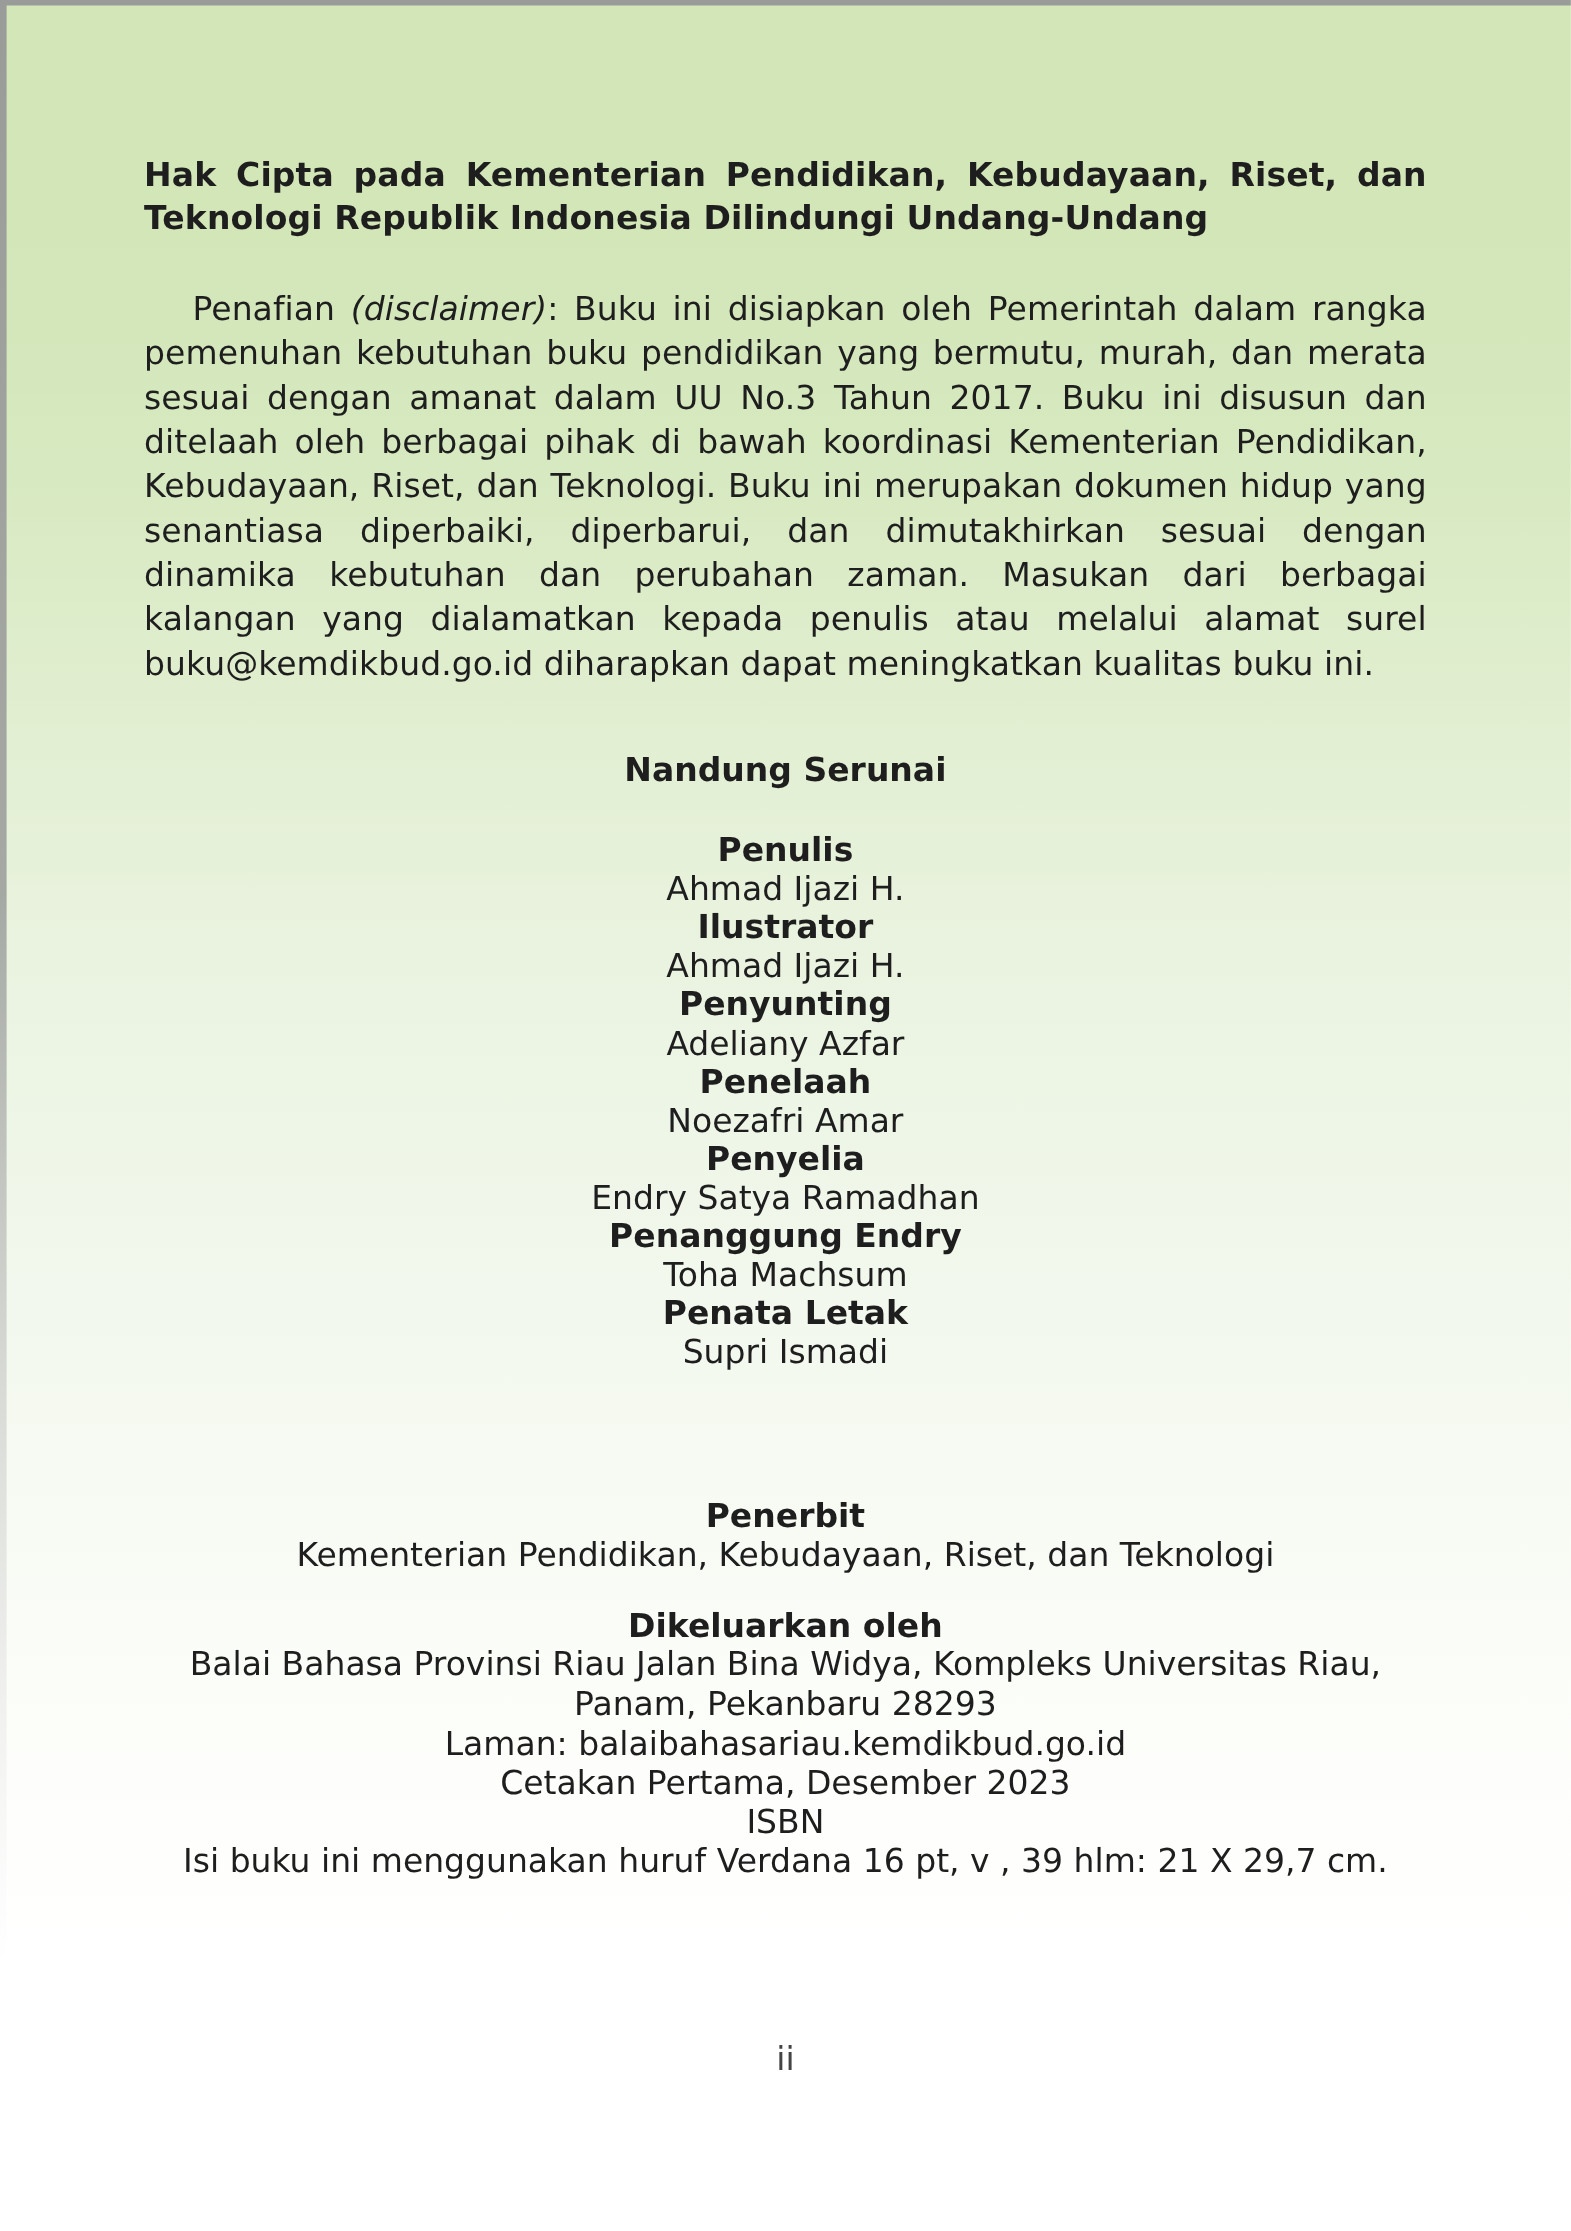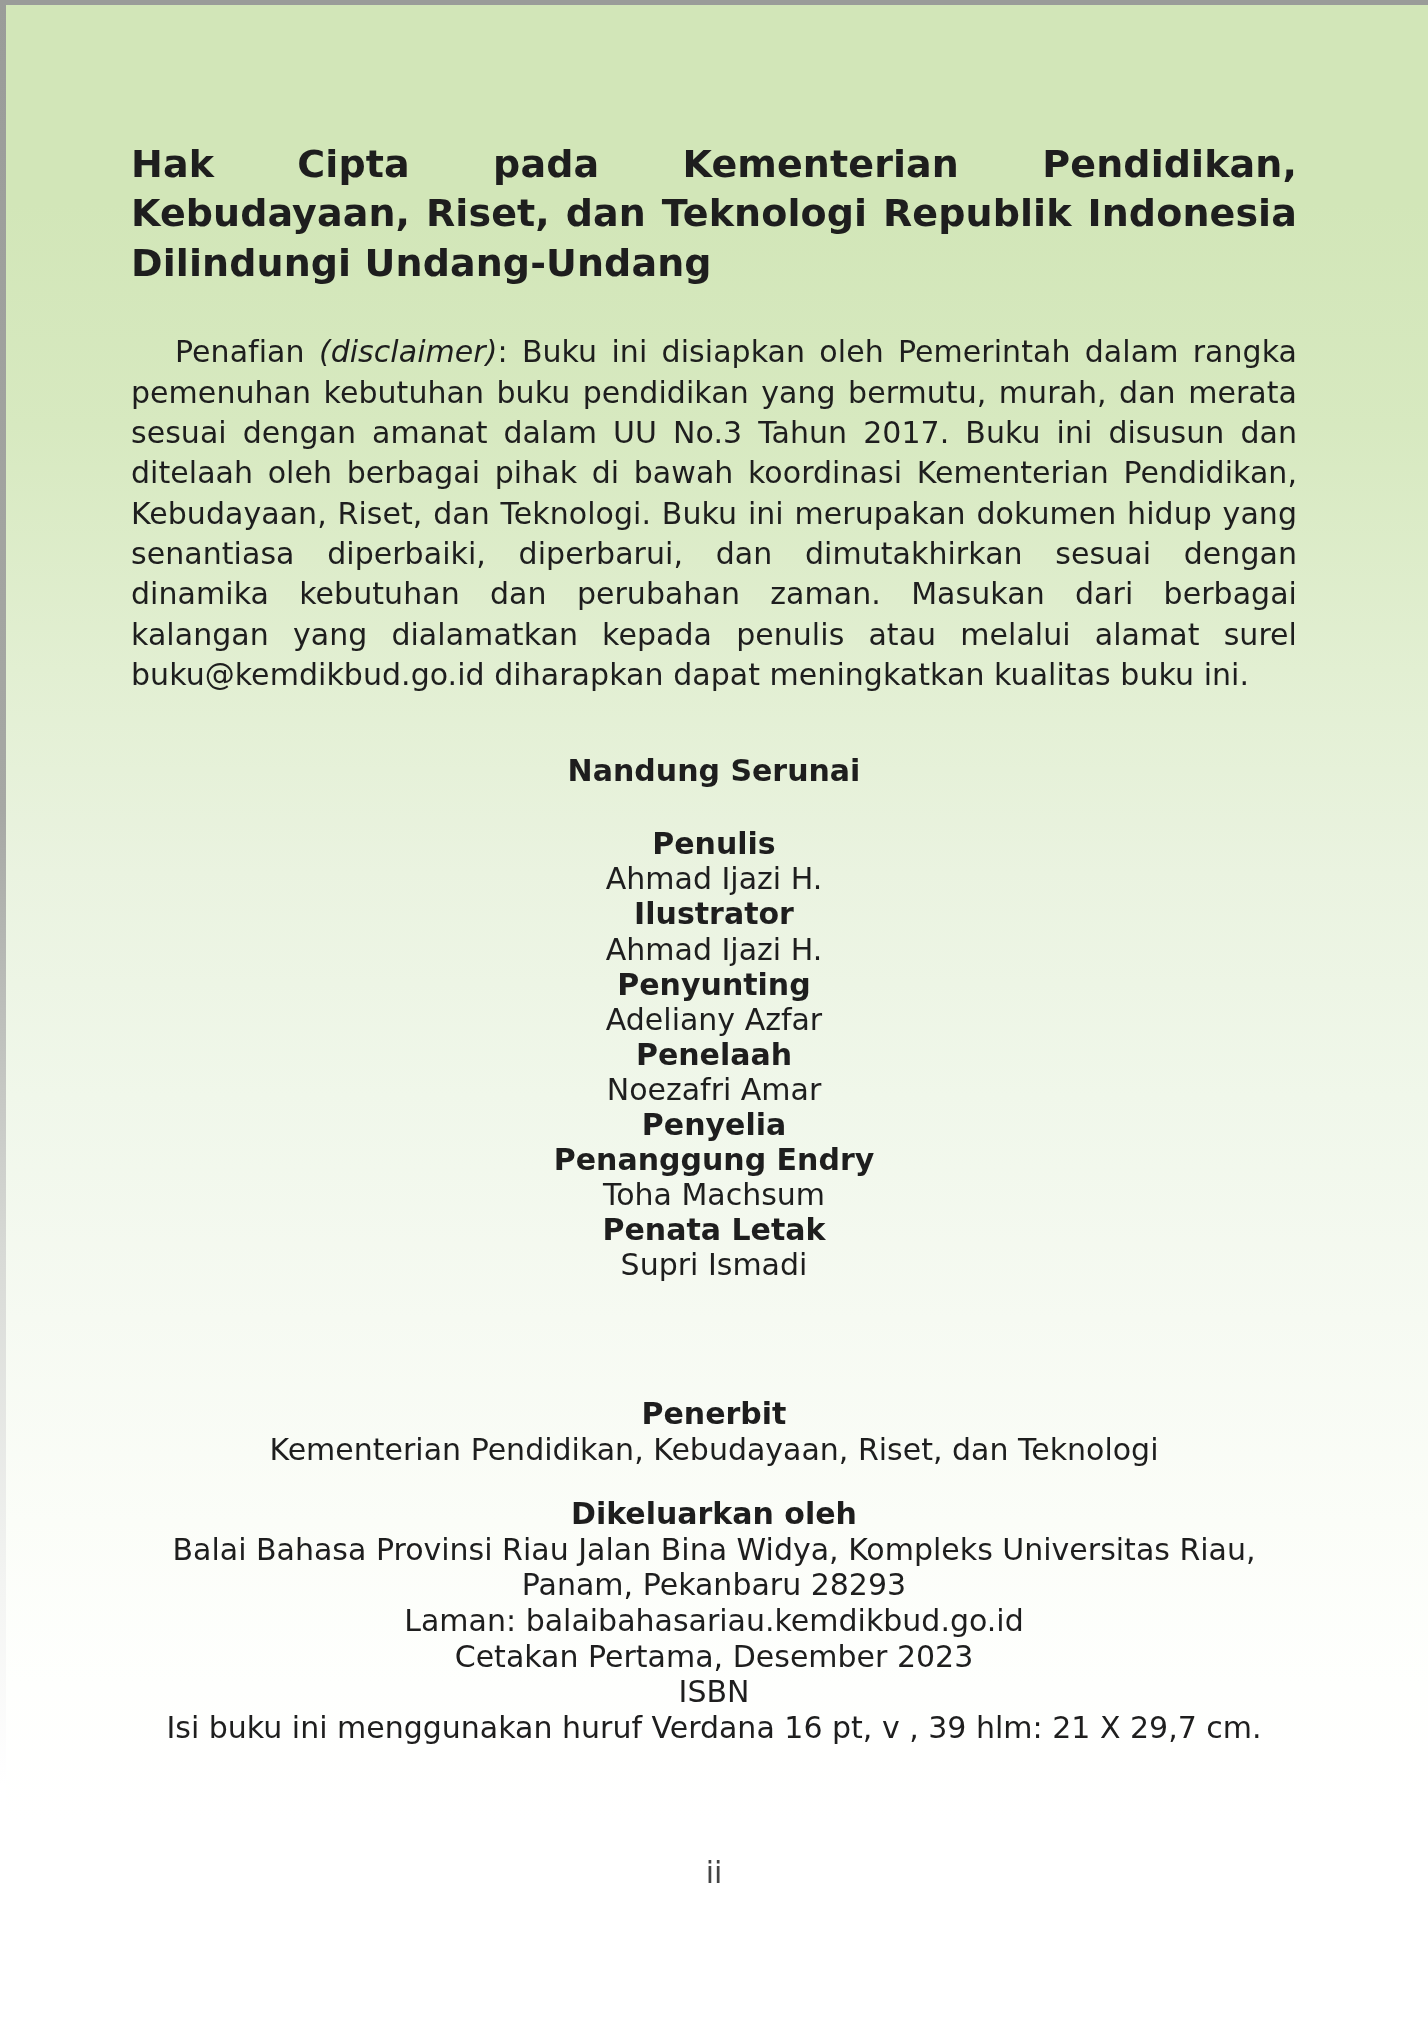--- a/index.html
+++ b/index.html
@@ -66,21 +66,21 @@
     left: 131px;
     top: 0;
     width: 1166px;
     height: 2028px;
   }
 
   
   .copyright-heading {
     margin: 0;
     padding-top: 140px;
-    font-size: 38px;
+    font-size: 30px;
     font-weight: bold;
     line-height: 1.30;
     text-align: justify;
     text-align-last: left;
     letter-spacing: 0.1px;
   }
 
   
   .disclaimer {
     margin: 0;
@@ -177,20 +177,21 @@
       <div class="credit-role">Ilustrator</div>
       <div class="credit-name">Ahmad Ijazi H.</div>
 
       <div class="credit-role">Penyunting</div>
       <div class="credit-name">Adeliany Azfar</div>
 
       <div class="credit-role">Penelaah</div>
       <div class="credit-name">Noezafri Amar</div>
 
       <div class="credit-role">Penyelia</div>
+      <div class="credit-name">Endry Satya Ramadhan</div>
 
       <div class="credit-role">Penanggung Endry</div>
       <div class="credit-name">Toha Machsum</div>
 
       <div class="credit-role">Penata Letak</div>
       <div class="credit-name">Supri Ismadi</div>
 
     </div>
 
     <div class="publisher">

